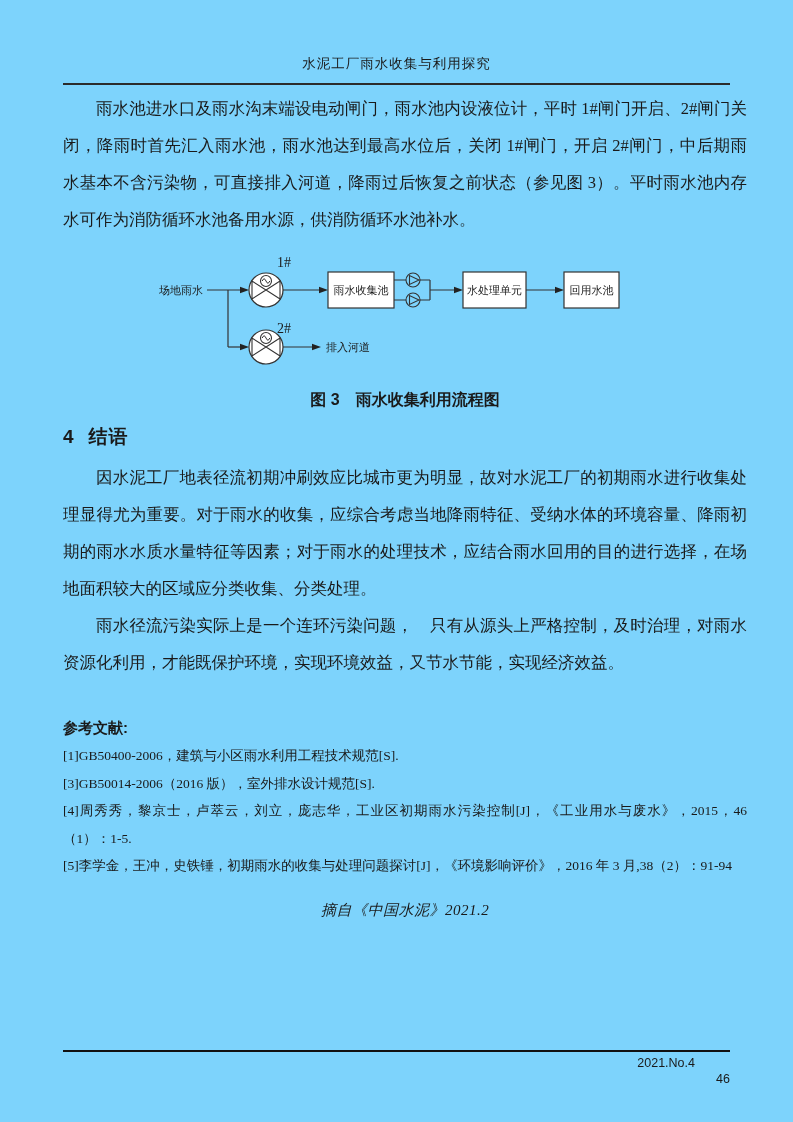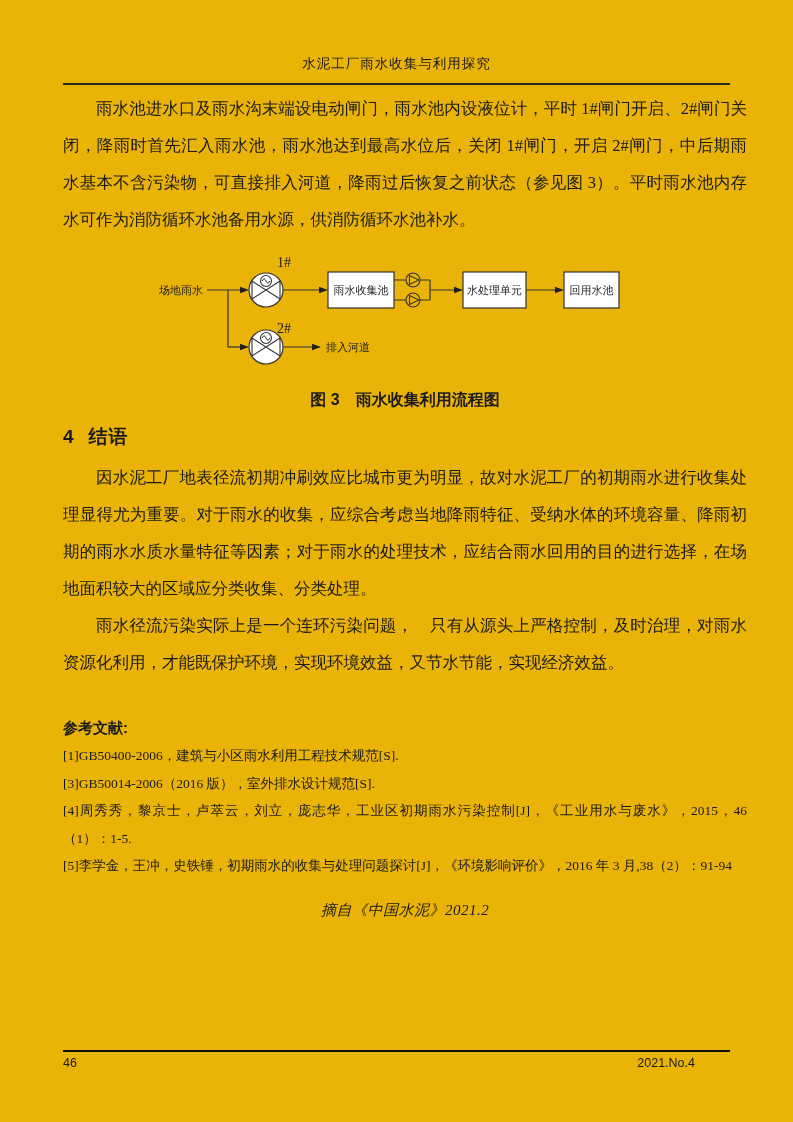--- a/index.html
+++ b/index.html
@@ -1,21 +1,21 @@
 <!DOCTYPE html>
 <html><head>
 <meta charset="utf-8">
 <style>
   * { box-sizing: border-box; }
   html, body { margin: 0; padding: 0; background: #e8e8e8; }
   .page {
     position: relative;
     width: 793px; height: 1122px;
     margin: 0 auto;
-    background: #eab308;
+    background: #7dd3fc;
     color: #1a1a1a;
     font-family: "Liberation Serif", serif;
     overflow: hidden;
   }
   .running-head {
     position: absolute;
     top: 55px; left: 63px; right: 63px;
     text-align: center;
     font-size: 13.5px;
     letter-spacing: 1px;
@@ -75,22 +75,22 @@
   .footer {
     position: absolute;
     left: 63px; right: 63px;
     top: 1050px;
     border-top: 2.5px solid #111;
     font-family: "Liberation Sans", sans-serif;
     font-size: 12.5px;
     height: 28px;
   }
   .footer .page-num {
-    position: absolute; left: 0; right: 0; top: 4px;
-    text-align: left;
+    position: absolute; left: 0; right: 0; top: 20px;
+    text-align: right;
   }
   .footer .issue {
     position: absolute; right: 35px; top: 4px;
   }
   .diagram text {
     font-family: "Liberation Serif", serif;
     fill: #1a1a1a;
     stroke: none;
   }
 </style>

